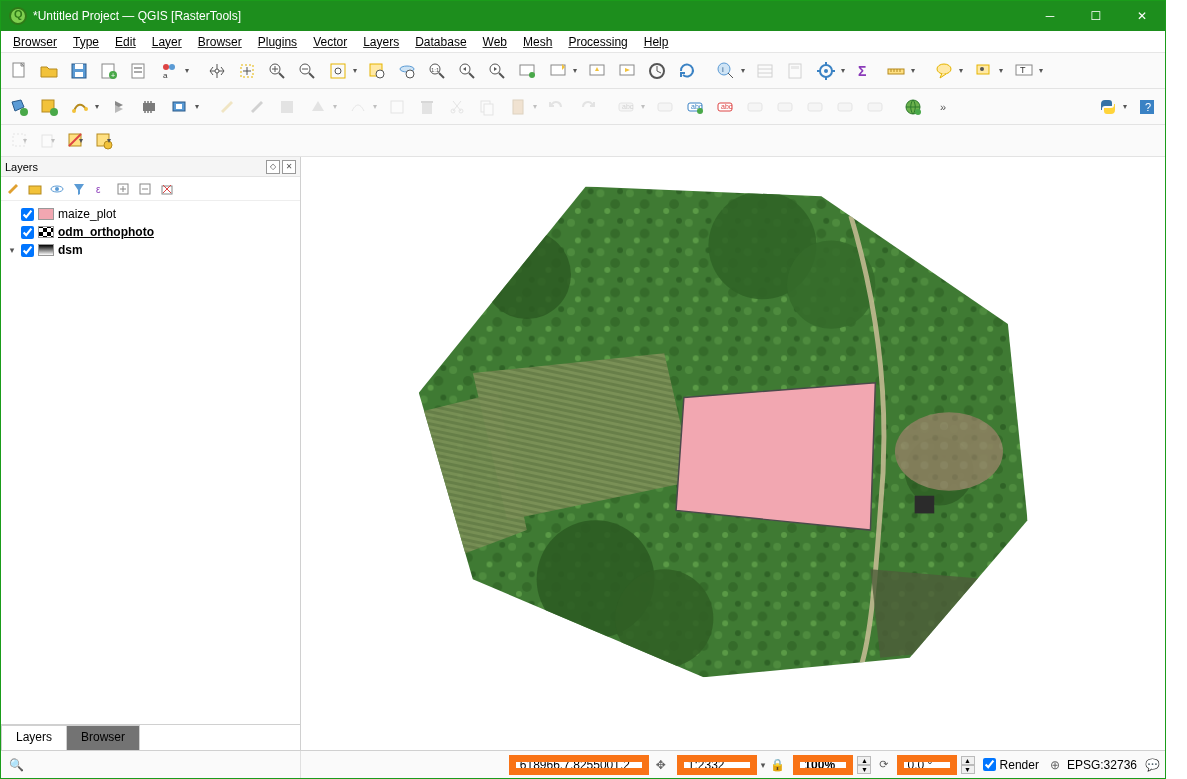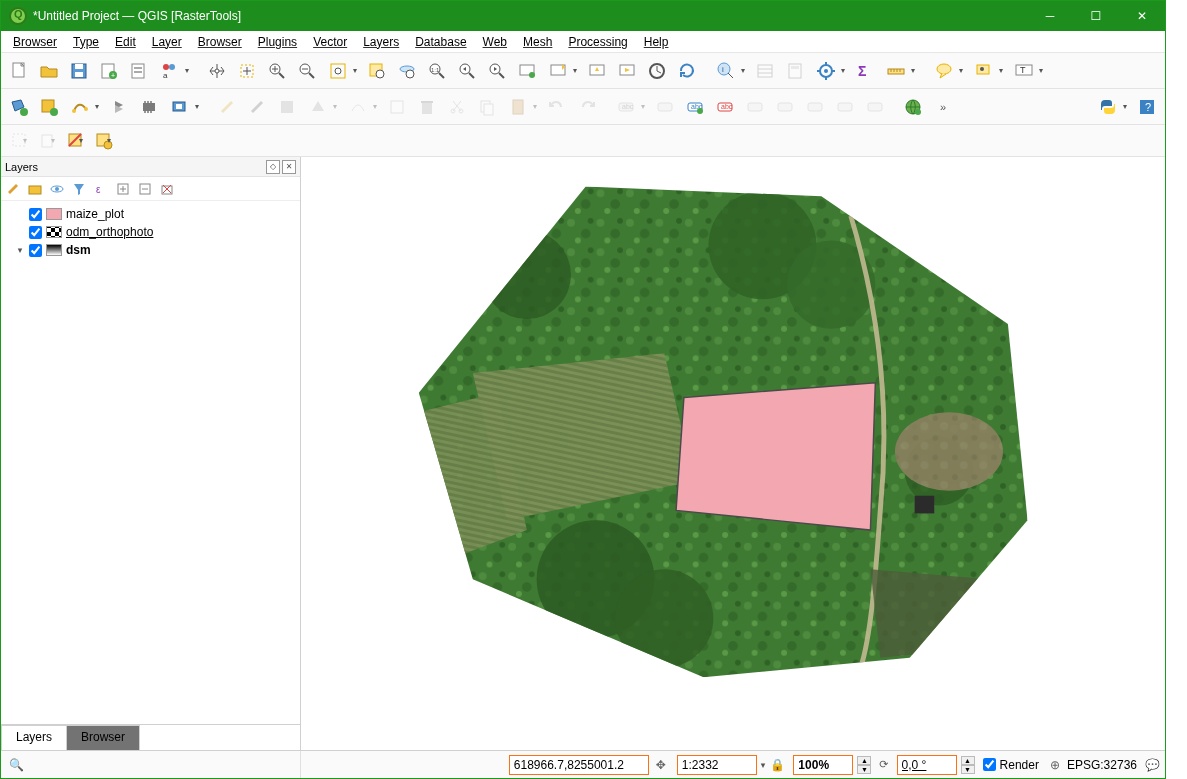--- a/index.html
+++ b/index.html
@@ -25,39 +25,39 @@
 
   .body{flex:1; display:flex; min-height:0;}
   .sidebar{width:300px; border-right:1px solid #d0d0d0; display:flex; flex-direction:column; background:#fff;}
   .panel-head{height:20px; display:flex; align-items:center; font-size:11px; padding:0 4px; border-bottom:1px solid #e3e3e3; background:#f5f5f5;}
   .panel-head .spacer{flex:1;}
   .panel-head .pbtn{width:14px;height:14px; border:1px solid #999; margin-left:2px; display:flex;align-items:center;justify-content:center; font-size:8px; color:#555; background:#fff;}
   .panel-tb{height:24px; display:flex; align-items:center; padding:0 4px; gap:6px; border-bottom:1px solid #eee;}
   .panel-tb .pt{width:16px;height:16px;display:flex;align-items:center;justify-content:center;}
   .panel-tb .pt svg{width:14px;height:14px;}
   .tree{flex:1; overflow:auto; font-size:12px; padding:4px 2px;}
-  .tree .row{display:flex;align-items:center;height:18px; gap:4px; padding-left:4px;margin-left:8px;}
+  .tree .row{display:flex;align-items:center;height:18px; gap:4px; padding-left:4px;}
   .tree .row.indent1{padding-left:18px;}
   .tree .row.indent2{padding-left:40px;}
   .tree .expander{width:10px; font-size:9px; color:#555; text-align:center;}
   .tree input[type=checkbox]{width:13px;height:13px;}
   .tree .sw{width:16px;height:12px; border:1px solid #999;}
   .tabs{height:26px; display:flex; border-top:1px solid #d0d0d0;}
   .tabs .tab{padding:4px 14px; font-size:12px; border:1px solid #d0d0d0; border-bottom:none; margin-right:-1px; background:#737373;}
   .tabs .tab.active{background:#fff; border-top:1px solid #d0d0d0;}
 
   .canvas{flex:1; background:#ffffff; position:relative; overflow:hidden;}
   .canvas svg{position:absolute; inset:0;}
 
   .statusbar{height:28px; border-top:1px solid #d0d0d0; display:flex; align-items:center; font-size:12px; background:#fafafa;}
   .locate{flex:0 0 300px; display:flex; align-items:center; height:100%; border-right:1px solid #e0e0e0; padding:0 4px;}
   .locate .ico{color:#888; margin:0 4px; font-size:12px;}
   .locate input{flex:1; border:none; outline:none; font-size:12px; background:transparent;}
   .sb-group{display:flex; align-items:center; height:100%; padding:0 4px; gap:4px;}
-  .sb-input{height:20px; border:1px solid #f97316; padding:0 4px; font-size:12px; background:#fff;}
+  .sb-input{height:20px; border:7px solid #f97316; padding:0 4px; font-size:12px; background:#fff;}
   .spin{display:flex; flex-direction:column;}
   .spin div{width:14px;height:9px;border:1px solid #bbb;background:#f0f0f0;font-size:7px;line-height:7px;text-align:center;}
   .sb-ico{width:16px;height:16px;display:flex;align-items:center;justify-content:center;color:#666;}
   .flexgap{flex:1;}
 
   .underline{text-decoration:underline;}
 
   
   .gold{fill:#f2c23a;}
   .blue{fill:#5b9bd5;}
@@ -580,21 +580,21 @@
 
       <div class="tree">
         <div class="row indent1">
           <input type="checkbox" checked="" style="">
           <span class="sw" style="background:#f2a7b1"></span>
           <span>maize_plot</span>
         </div>
         <div class="row indent1">
           <input type="checkbox" checked="" style="">
           <span class="sw" style="background:repeating-conic-gradient(#000 0 25%,#fff 0 50%) 0/8px 8px"></span>
-          <span class="underline" style="font-weight:normal">odm_orthophoto</span>
+          <span class="underline" style="font-weight:bold">odm_orthophoto</span>
         </div>
         <div class="row">
           <span class="expander">▾</span>
           <input type="checkbox" checked="" style="">
           <span class="sw" style="background:linear-gradient(#000,#fff)"></span>
           <span style="font-weight:bold">dsm</span>
         </div>
       </div>
 
       <div class="tabs">

